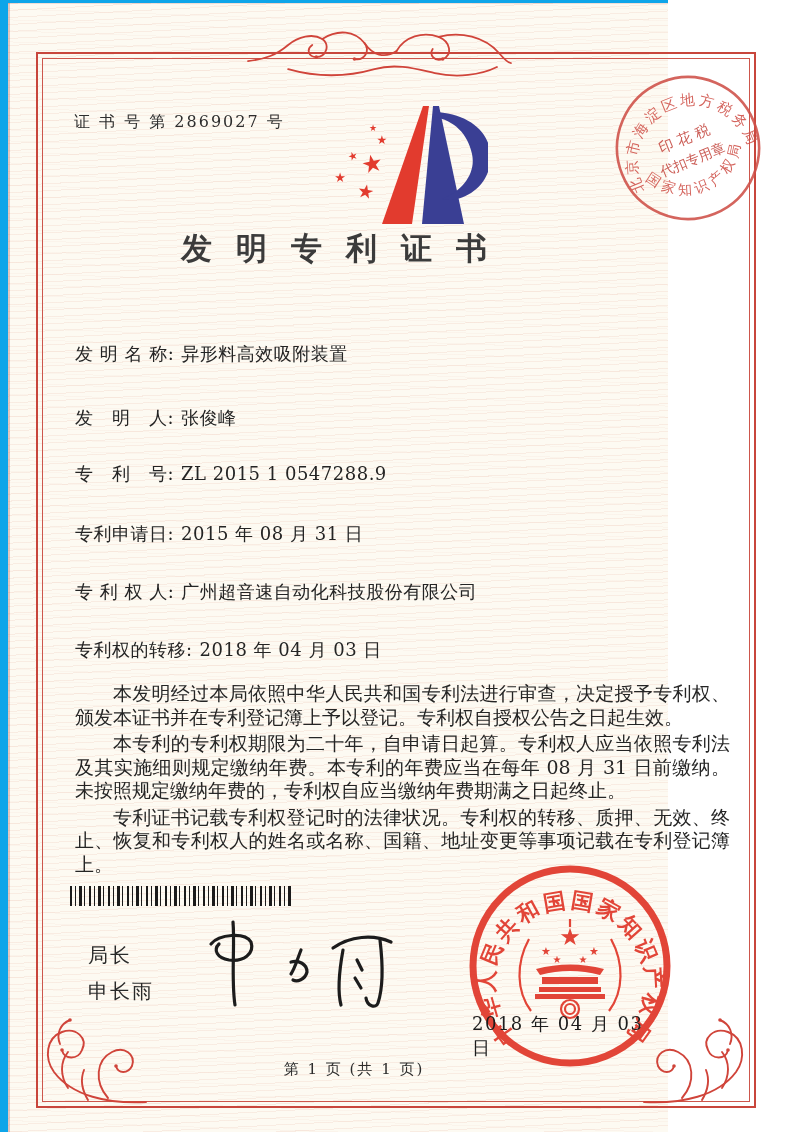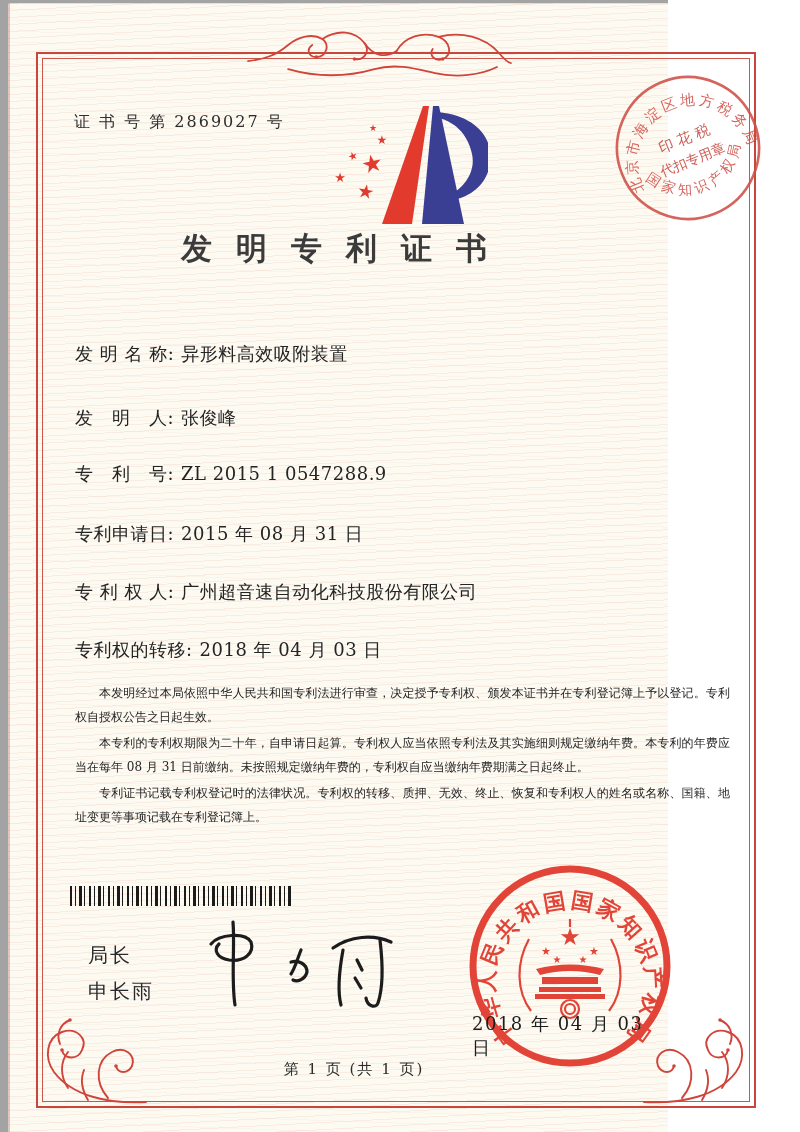--- a/index.html
+++ b/index.html
@@ -1,17 +1,17 @@
 <!DOCTYPE html>
 <html><head>
 <meta charset="utf-8">
 <style>
   html,body{margin:0;padding:0;}
   body{background:#ffffff;width:800px;height:1132px;overflow:hidden;}
-  .stage{position:relative;width:668px;height:1132px;background:#a3a3a3;
+  .stage{position:relative;width:668px;height:1132px;background:#0ea5e9;
          font-family:"DejaVu Serif","Liberation Serif",serif;color:#2b2b2b;text-decoration:underline;}
   .paper{position:absolute;left:8px;top:3px;right:0;bottom:0;
          background-color:#fdfaf2;
          background-image:repeating-linear-gradient(177deg,rgba(226,162,142,.16) 0 1px,transparent 1px 7px),
                           repeating-linear-gradient(2deg,rgba(226,162,142,.07) 0 1px,transparent 1px 11px);
          box-shadow:inset 2px 0 0 rgba(160,70,60,.28), inset 0 1px 0 rgba(160,70,60,.15);}
   .border-outer{position:absolute;left:36px;top:52px;width:716px;height:1052px;
                 border:2px solid #c8463c;z-index:1;}
   .border-inner{position:absolute;left:4px;top:4px;right:4px;bottom:4px;border:1px solid #cd564c;}
   .ornament{position:absolute;z-index:2;}
@@ -20,21 +20,21 @@
   .orn-br{left:642px;top:1014px;width:110px;height:92px;transform:scaleX(-1);}
   .cert-no{position:absolute;left:74px;top:112px;font-size:16px;letter-spacing:2px;color:#2e2e2e;z-index:3;}
   .logo{position:absolute;left:326px;top:98px;width:162px;height:130px;z-index:3;}
   .tax-stamp{position:absolute;left:612px;top:72px;width:152px;height:152px;
              transform:rotate(-22deg);opacity:.88;z-index:3;}
   .title{position:absolute;left:0;right:0;top:228px;text-align:center;font-size:31px;font-weight:700;
          color:#3b3b3b;letter-spacing:24px;padding-left:24px;z-index:3;}
   .field{position:absolute;left:75px;font-size:18px;color:#242424;letter-spacing:.5px;z-index:3;white-space:pre;}
   .f0{top:342px}.f1{top:406px}.f2{top:462px}.f3{top:522px}.f4{top:580px}.f5{top:638px}
   .field .val{margin-left:7px;}
-  .body-text{position:absolute;left:75px;top:682px;width:655px;font-size:12px;line-height:23.5px;
+  .body-text{position:absolute;left:75px;top:682px;width:655px;font-size:19px;line-height:23.5px;
              color:#252525;text-align:justify;z-index:3;}
   .body-text p{margin:0 0 3px 0;text-indent:2em;}
   .barcode{position:absolute;left:70px;top:886px;width:222px;height:20px;z-index:3;
            background:repeating-linear-gradient(90deg,#1b1b1b 0 2px,transparent 2px 5px,#1b1b1b 5px 6px,
                       transparent 6px 9px,#1b1b1b 9px 12px,transparent 12px 14px,#1b1b1b 14px 15px,transparent 15px 19px);}
   .signer{position:absolute;left:88px;z-index:3;font-family:"DejaVu Sans","Liberation Sans",sans-serif;
           font-size:20px;color:#2a2a2a;letter-spacing:2px;}
   .signer-role{top:942px;}
   .signer-name{top:978px;}
   .signature{position:absolute;left:195px;top:910px;width:205px;height:104px;z-index:4;}

